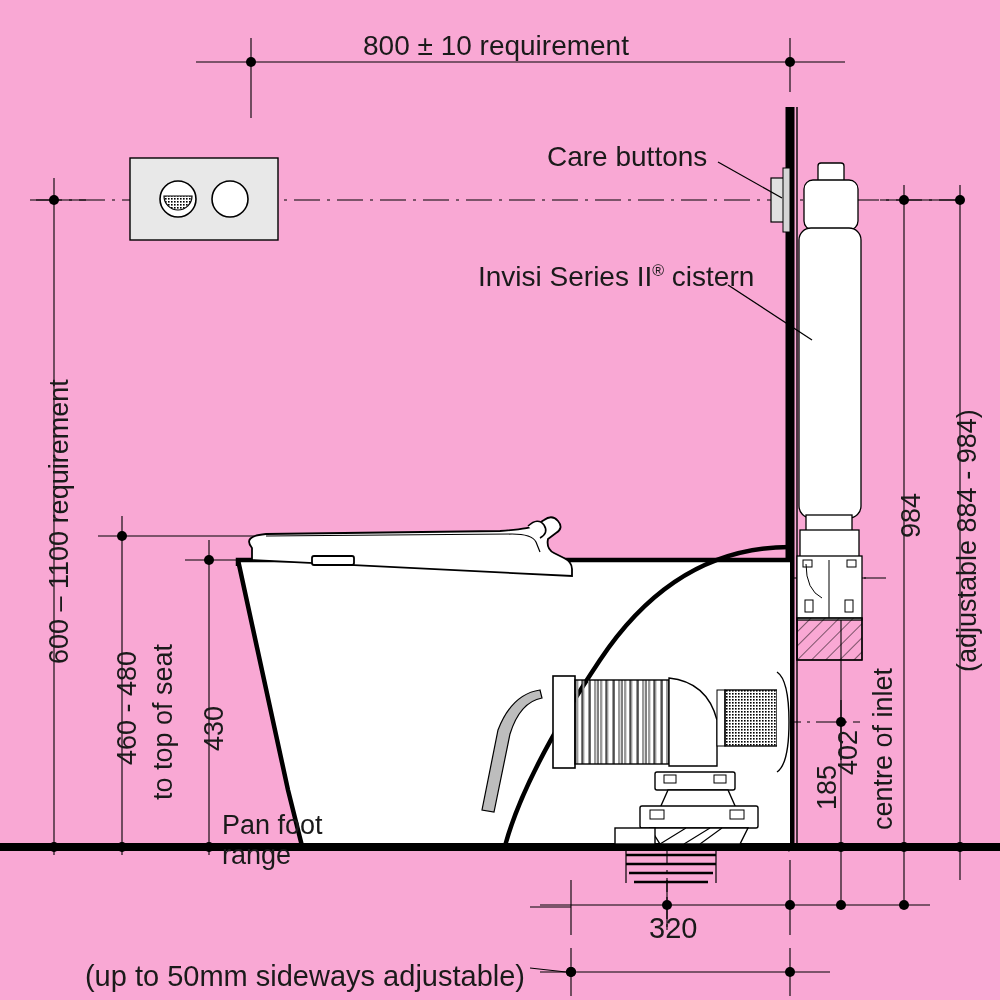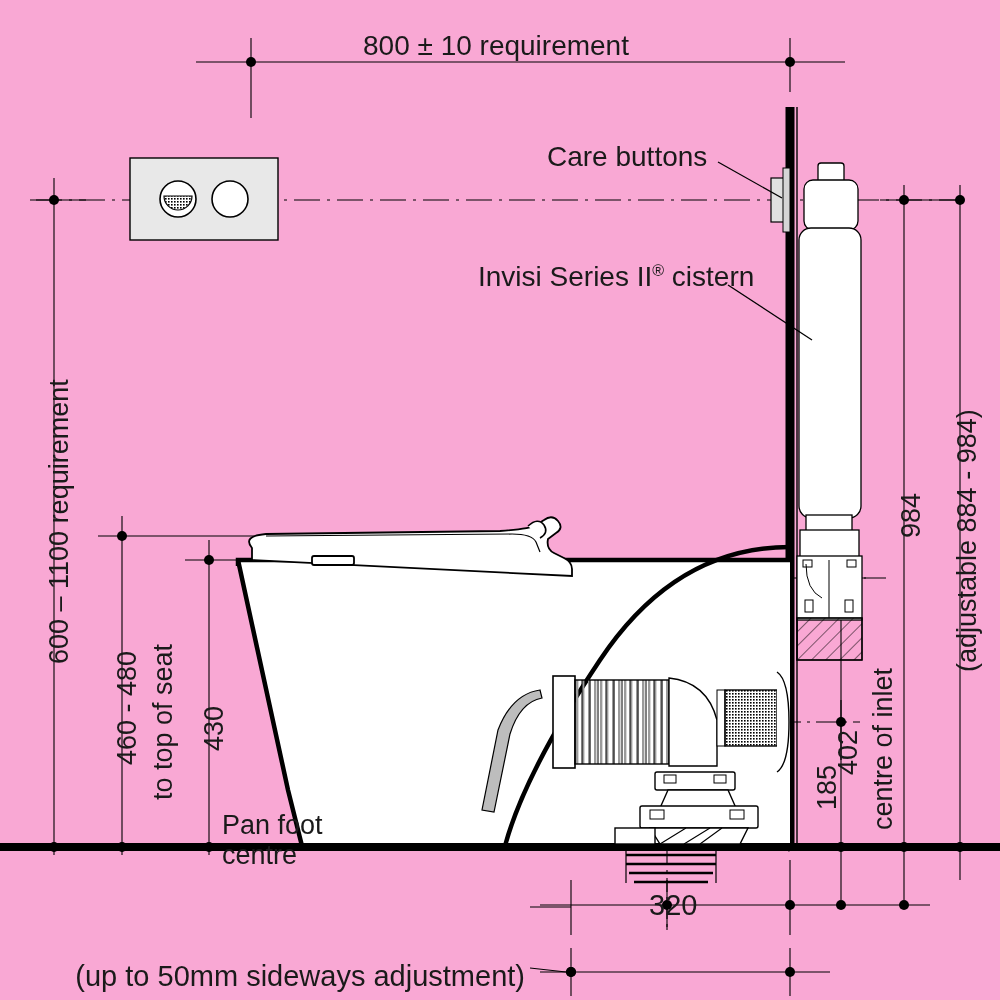--- a/index.html
+++ b/index.html
@@ -241,32 +241,32 @@
   <div class="lbl vert" style="left:44px;top:664px;font-size:27px;transform:rotate(-90deg);">600 – 1100 requirement</div>
 
   <div class="lbl vert" style="left:112px;top:765px;font-size:27px;transform:rotate(-90deg);">460 - 480</div>
 
   <div class="lbl vert" style="left:148px;top:800px;font-size:27px;transform:rotate(-90deg);">to top of seat</div>
 
   <div class="lbl vert" style="left:199px;top:751px;font-size:27px;transform:rotate(-90deg);">430</div>
 
   <div class="lbl" style="left:222px;top:782px;font-size:27px;margin-top:28px;">
     <div>Pan foot</div>
-    <div>centre</div>
+    <div>range</div>
   </div>
 
   <div class="lbl vert" style="left:896px;top:538px;font-size:27px;transform:rotate(-90deg);">984</div>
 
   <div class="lbl vert" style="left:952px;top:672px;font-size:27px;transform:rotate(-90deg);">(adjustable 884 - 984)</div>
 
   <div class="lbl vert" style="left:833px;top:775px;font-size:27px;transform:rotate(-90deg);">402</div>
 
   <div class="lbl vert" style="left:868px;top:830px;font-size:27px;transform:rotate(-90deg);">centre of inlet</div>
 
   <div class="lbl vert" style="left:812px;top:810px;font-size:27px;transform:rotate(-90deg);">185</div>
 
 
 
-  <div class="lbl" style="left:20px;top:960px;font-size:29px;text-align:right;width:505px;">(up to 50mm sideways adjustment)</div>
-
-  <div class="lbl" style="left:649px;top:889px;font-size:29px;">320</div>
+  <div class="lbl" style="left:20px;top:960px;font-size:29px;text-align:right;width:505px;">(up to 50mm sideways adjustable)</div>
+
+  <div class="lbl" style="left:649px;top:912px;font-size:29px;">320</div>
 
 </div>
 
 </body></html>

